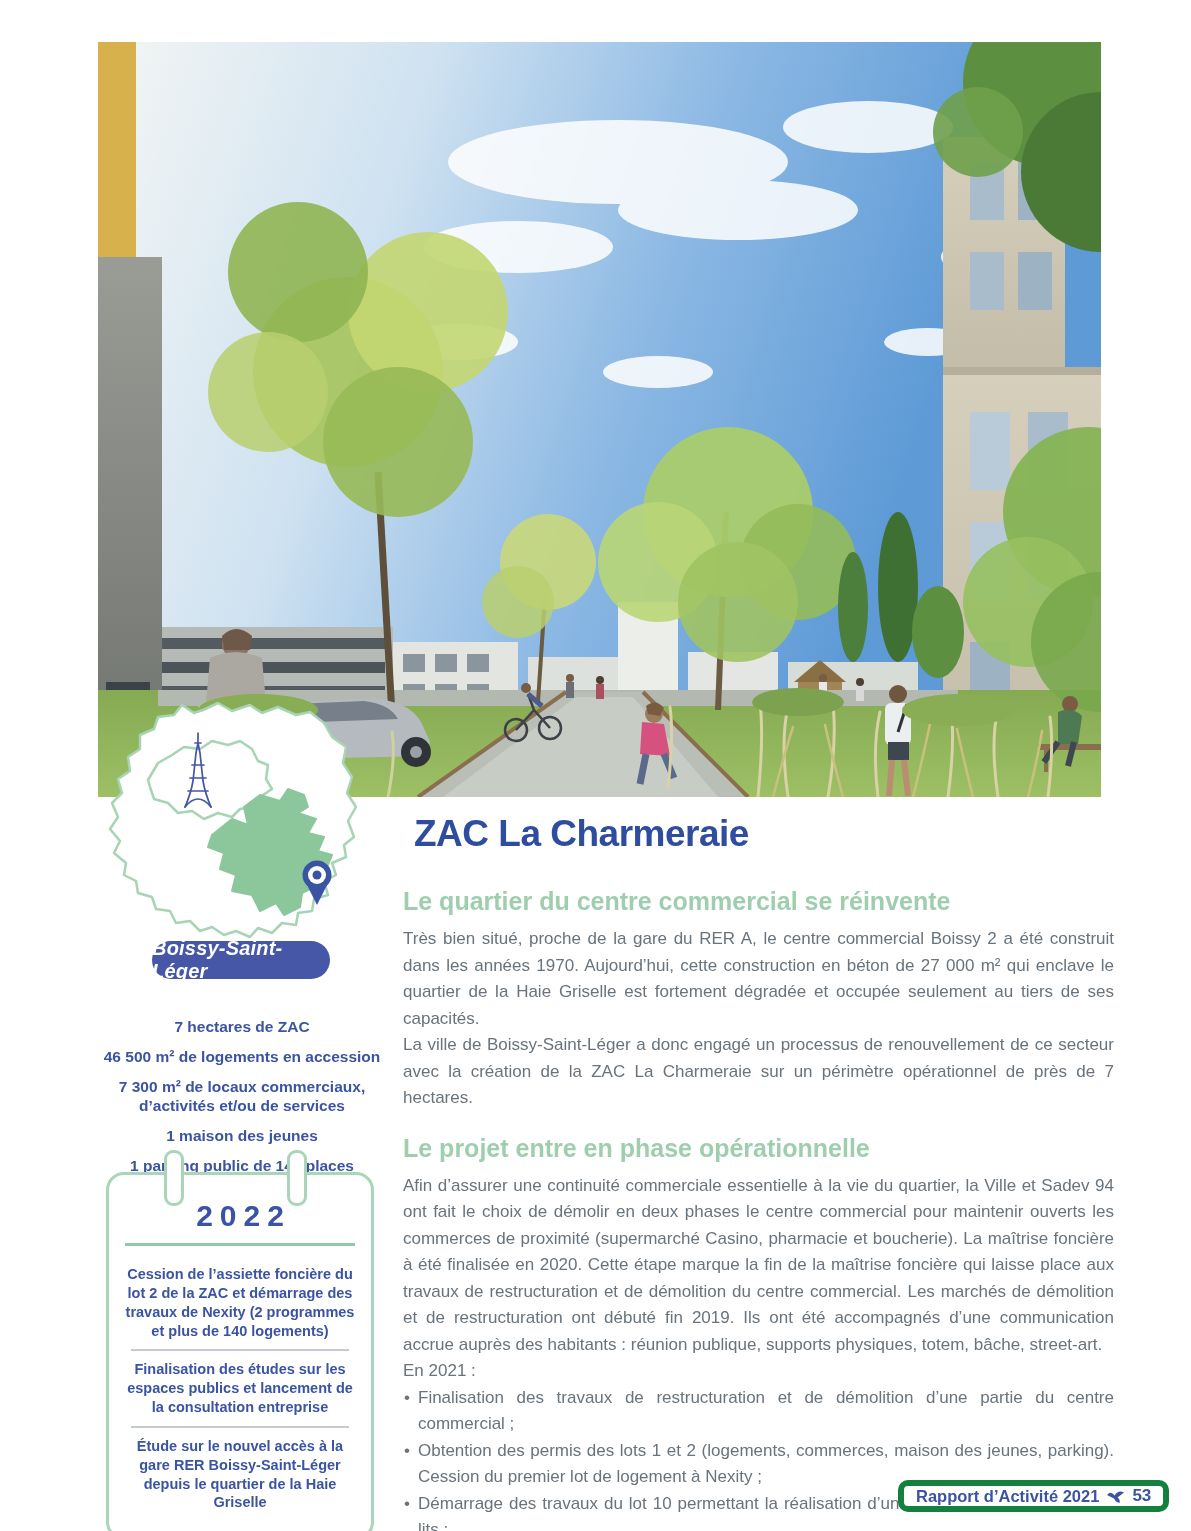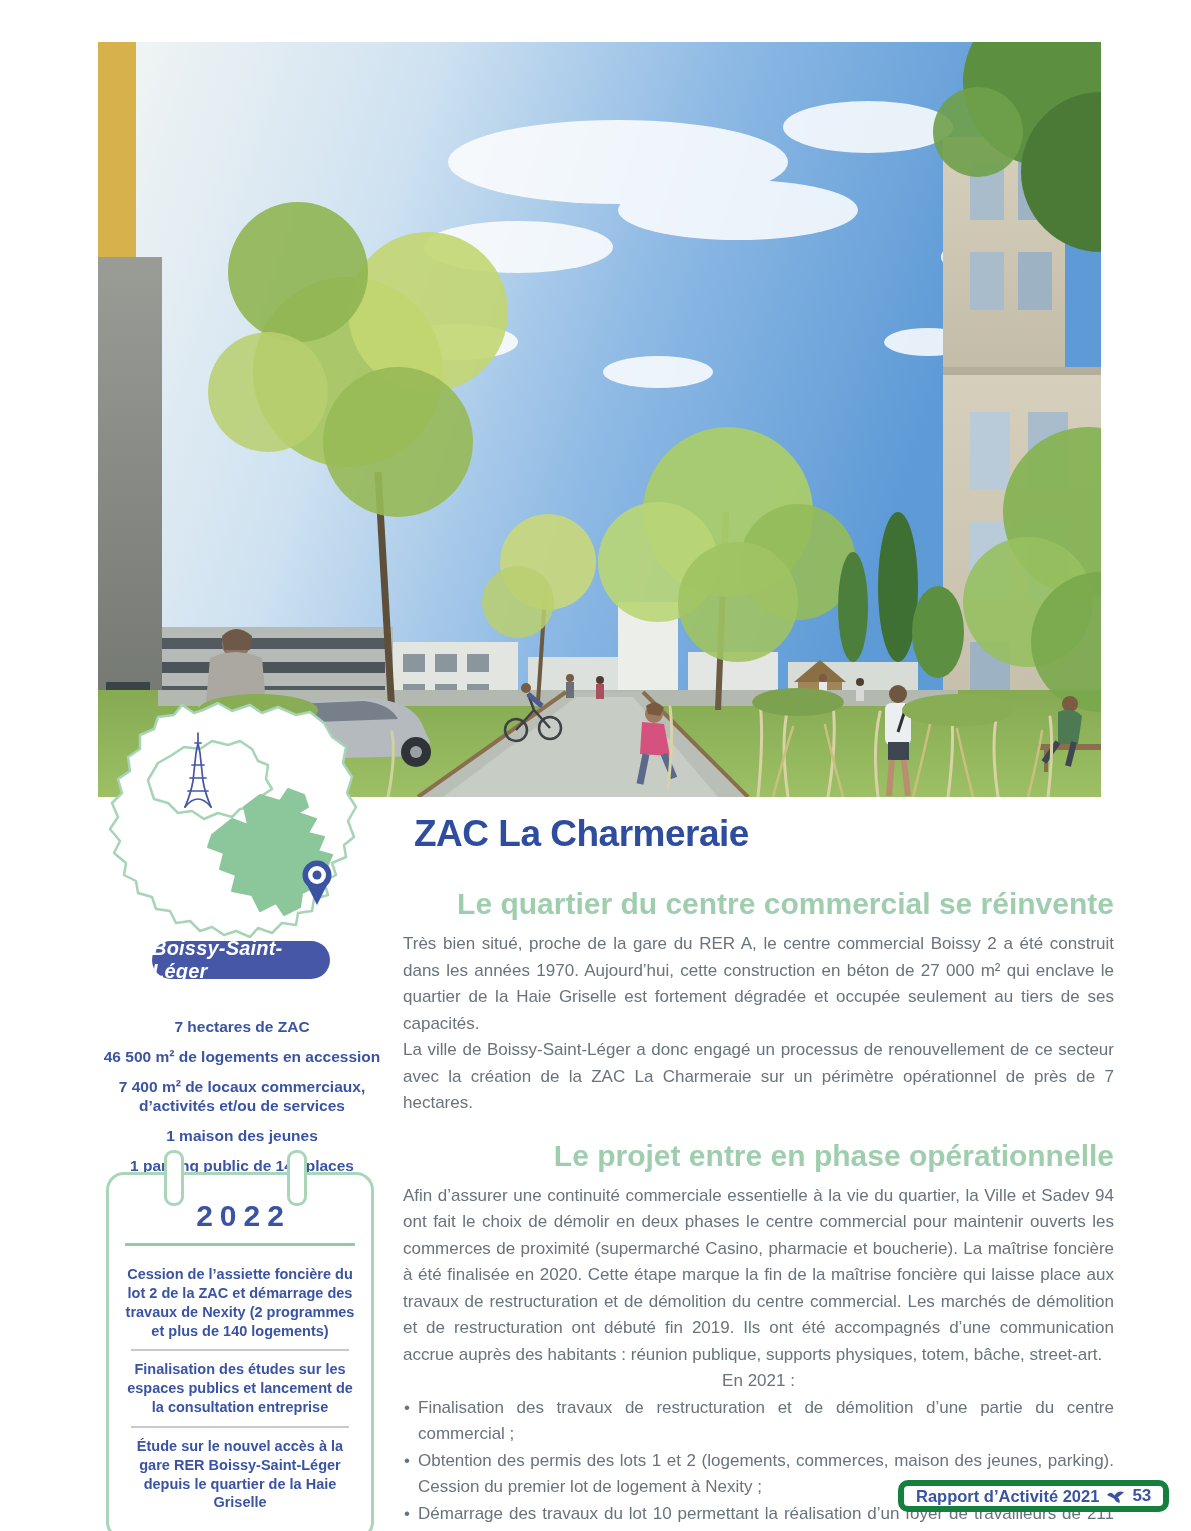--- a/index.html
+++ b/index.html
@@ -42,24 +42,24 @@
   }
   .cal-underline{height:3px;background:#8fcba4;margin:0 8px 10px;}
   .cal-item{
     color:#3a54a3;font-weight:bold;font-size:14.5px;line-height:1.3;text-align:center;
     padding:9px 4px;
   }
   .cal-sep{border-top:2px solid #c6c8d3;margin:0 14px;}
   
   .main{position:absolute;left:403px;top:813px;width:711px;z-index:2;}
   .page-title{color:#2e4d9e;font-size:37px;font-weight:bold;margin:0 11px 32px;letter-spacing:-.5px;}
-  .h-green{color:#9fceae;font-size:30px;font-weight:bold;margin:22px 0 10px;text-align:right;}
+  .h-green{color:#9fceae;font-size:25px;font-weight:bold;margin:22px 0 10px;}
   .h-green.first{margin-top:0;}
   .body-p{color:#68737c;font-size:17px;line-height:26.5px;text-align:justify;margin:0;}
-  .body-p.intro{text-align:center;}
+  .body-p.intro{text-align:left;}
   ul.bullets{list-style:none;margin:0;padding:0;}
   ul.bullets li{
     color:#68737c;font-size:17px;line-height:26.5px;text-align:justify;
     position:relative;padding-left:15px;
   }
   ul.bullets li::before{content:"\2022";position:absolute;left:1px;color:#68737c;}
   
   .footer-pill{
     position:absolute;left:898px;top:1480px;height:32px;z-index:4;
     background:#ffffff;border:6px solid #15803d;border-radius:10px;
@@ -319,21 +319,21 @@
   </svg>
 </div>
 
 <div class="loc-pill">
   <span>Boissy-Saint-Léger</span>
 </div>
 
 <div class="stats">
   <div class="stat">7 hectares de ZAC</div>
   <div class="stat">46 500 m² de logements en accession</div>
-  <div class="stat">7 400 m² de locaux commerciaux, d’activités et/ou de services</div>
+  <div class="stat">7 300 m² de locaux commerciaux, d’activités et/ou de services</div>
   <div class="stat">1 maison des jeunes</div>
   <div class="stat">1 parking public de 140 places</div>
 </div>
 
 <div class="calendar">
   <div class="ring r1"></div>
   <div class="ring r2"></div>
   <div class="cal-year">2022</div>
   <div class="cal-underline"></div>
   <div class="cal-item">Cession de l’assiette foncière du lot 2 de la ZAC et démarrage des travaux de Nexity (2 programmes et plus de 140 logements)</div>

